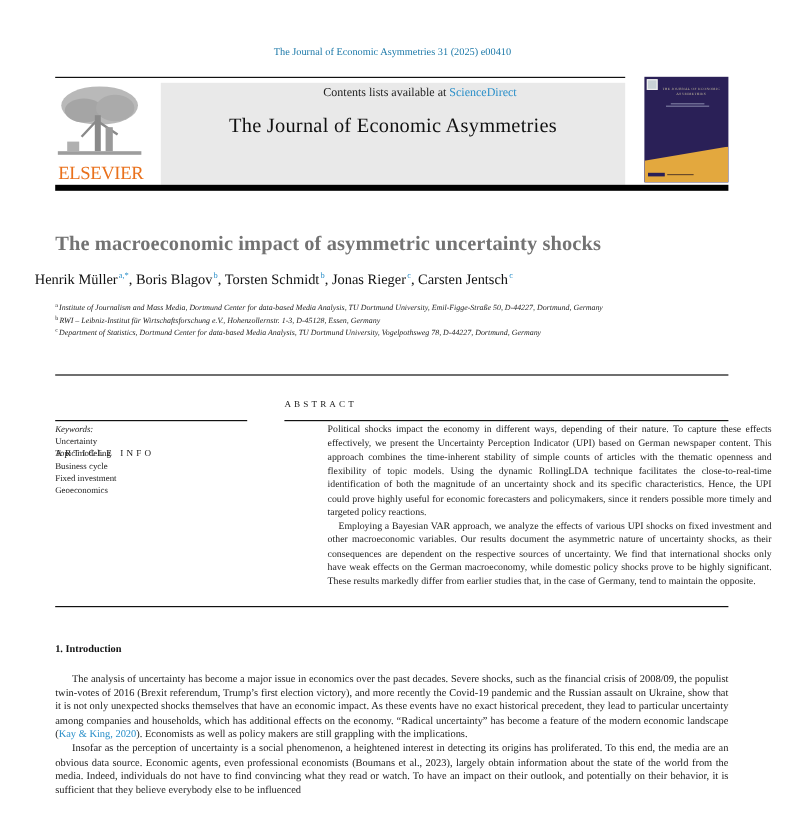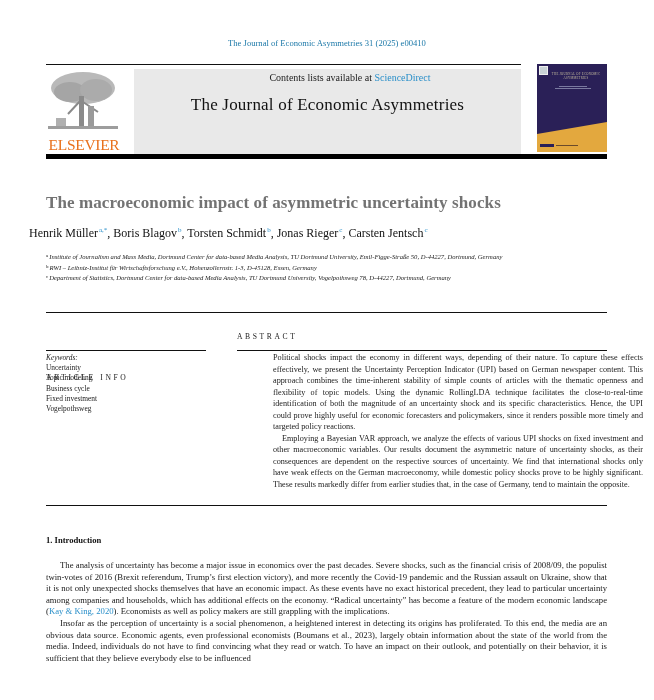--- a/index.html
+++ b/index.html
@@ -109,21 +109,21 @@
 <div class="section-caps" style="left:237px;">ABSTRACT</div>
 <div class="rule-left"></div>
 <div class="rule-abs"></div>
 
 <div class="keywords">
   <div class="kw-label">Keywords:</div>
   <div>Uncertainty</div>
   <div>Topic modeling</div>
   <div>Business cycle</div>
   <div>Fixed investment</div>
-  <div>Vogelpothsweg</div>
+  <div>Geoeconomics</div>
 </div>
 
 <div class="abstract">
   <p>Political shocks impact the economy in different ways, depending of their nature. To capture these effects effectively, we present the Uncertainty Perception Indicator (UPI) based on German newspaper content. This approach combines the time-inherent stability of simple counts of articles with the thematic openness and flexibility of topic models. Using the dynamic RollingLDA technique facilitates the close-to-real-time identification of both the magnitude of an uncertainty shock and its specific characteristics. Hence, the UPI could prove highly useful for economic forecasters and policymakers, since it renders possible more timely and targeted policy reactions.</p>
   <p>Employing a Bayesian VAR approach, we analyze the effects of various UPI shocks on fixed investment and other macroeconomic variables. Our results document the asymmetric nature of uncertainty shocks, as their consequences are dependent on the respective sources of uncertainty. We find that international shocks only have weak effects on the German macroeconomy, while domestic policy shocks prove to be highly significant. These results markedly differ from earlier studies that, in the case of Germany, tend to maintain the opposite.</p>
 </div>
 
 <div class="rule-full" style="top:505px;"></div>
 
 <h2 class="intro-head">1.  Introduction</h2>

